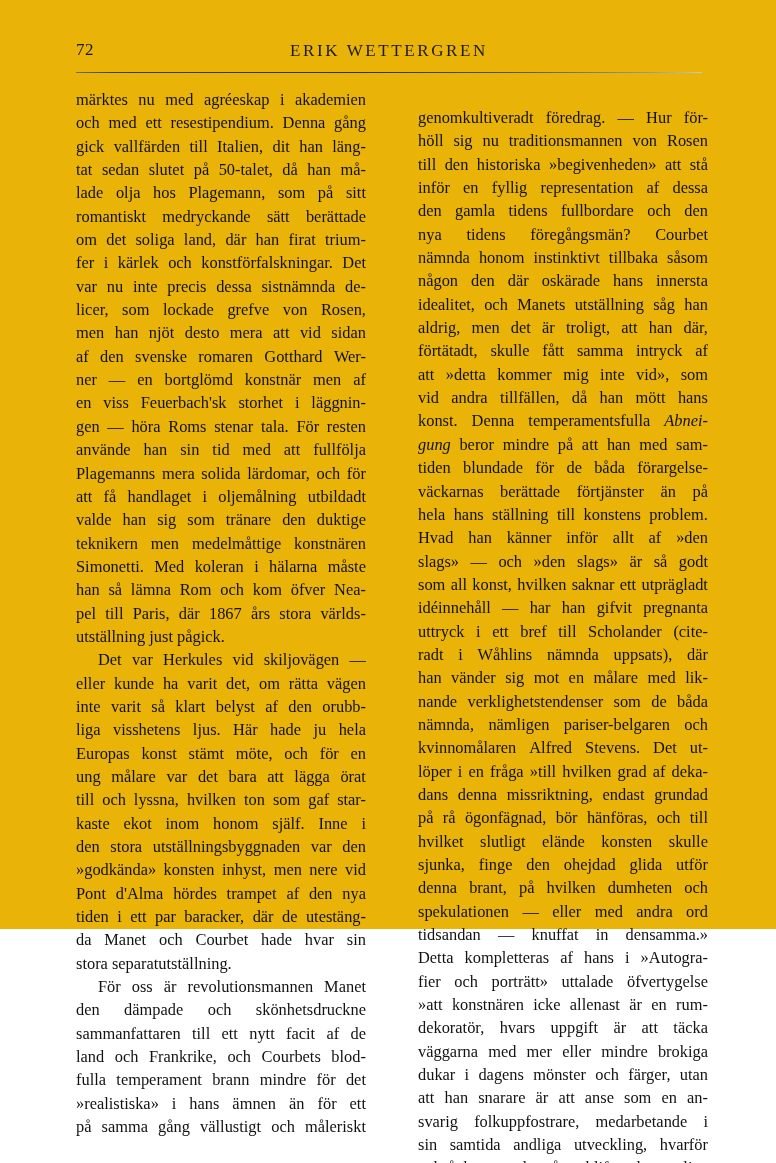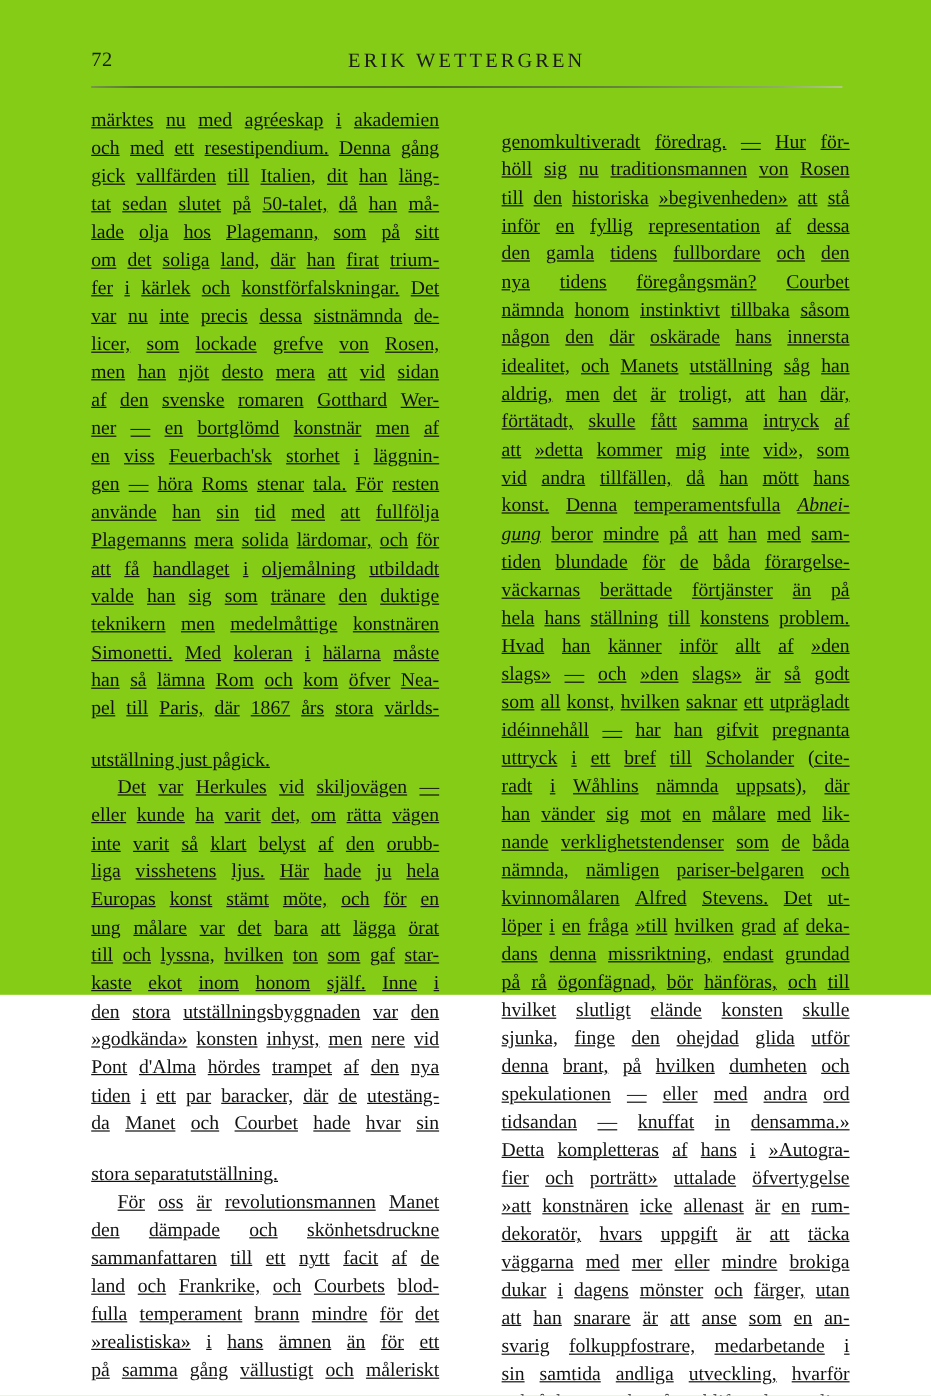--- a/index.html
+++ b/index.html
@@ -12,22 +12,22 @@
     height: 1163px;
     overflow: hidden;
     font-family: "Liberation Serif", "DejaVu Serif", serif;
     color: #121212;
     position: relative;
   }
   .page {
     position: absolute;
     left: 0; top: 0;
     width: 776px;
-    height: 829px;
-    background: #84cc16;
+    height: 929px;
+    background: #eab308;
   }
   
   .running-head {
     position: absolute;
     left: 76px;
     top: 40px;
     width: 626px;
     height: 26px;
   }
   .folio {
@@ -61,36 +61,34 @@
   .columns {
     position: absolute;
     left: 76px;
     top: 88px;
     width: 626px;
   }
   .col {
     position: absolute;
     top: 0;
     width: 290px;
-    text-decoration: underline;
   }
   .col-left  { left: 0px; }
   .col-right { left: 342px; margin-top: 18px; }
   
   .jline {
     display: flex;
     justify-content: space-between;
     white-space: nowrap;
     height: 23.35px;
     line-height: 23.35px;
     font-size: 16.4px;
   }
   .jline.flush {
     justify-content: flex-start;
-    margin-top: 19px;
   }
   .jline.flush > span { white-space: pre; }
   .jline > span { display: inline-block; }
   .jline.indent-first { padding-left: 0; }
   .it { font-style: italic; }
   .sp-before { padding-left: 22px; }
 </style>
 </head>
 <body>
 
@@ -142,20 +140,26 @@
         <div class="jline">
           <span>lade</span>
           <span>olja</span>
           <span>hos</span>
           <span>Plagemann,</span>
           <span>som</span>
           <span>på</span>
           <span>sitt</span>
         </div>
         <div class="jline">
+          <span>romantiskt</span>
+          <span>medryckande</span>
+          <span>sätt</span>
+          <span>berättade</span>
+        </div>
+        <div class="jline">
           <span>om</span>
           <span>det</span>
           <span>soliga</span>
           <span>land,</span>
           <span>där</span>
           <span>han</span>
           <span>firat</span>
           <span>trium-</span>
         </div>
         <div class="jline">

